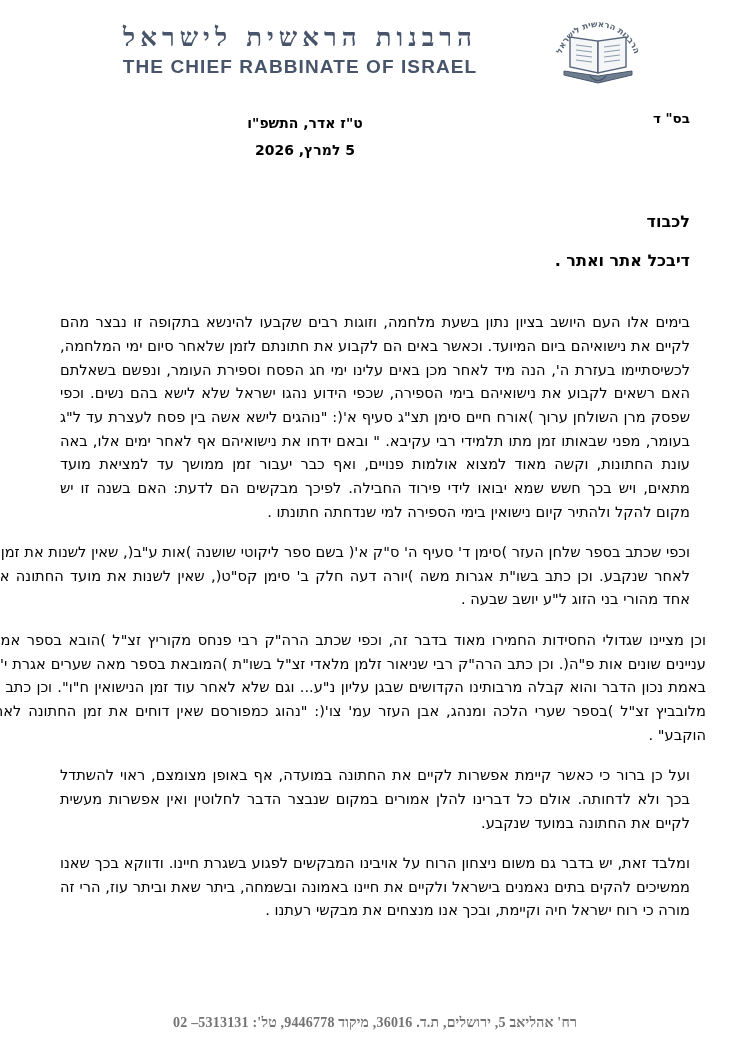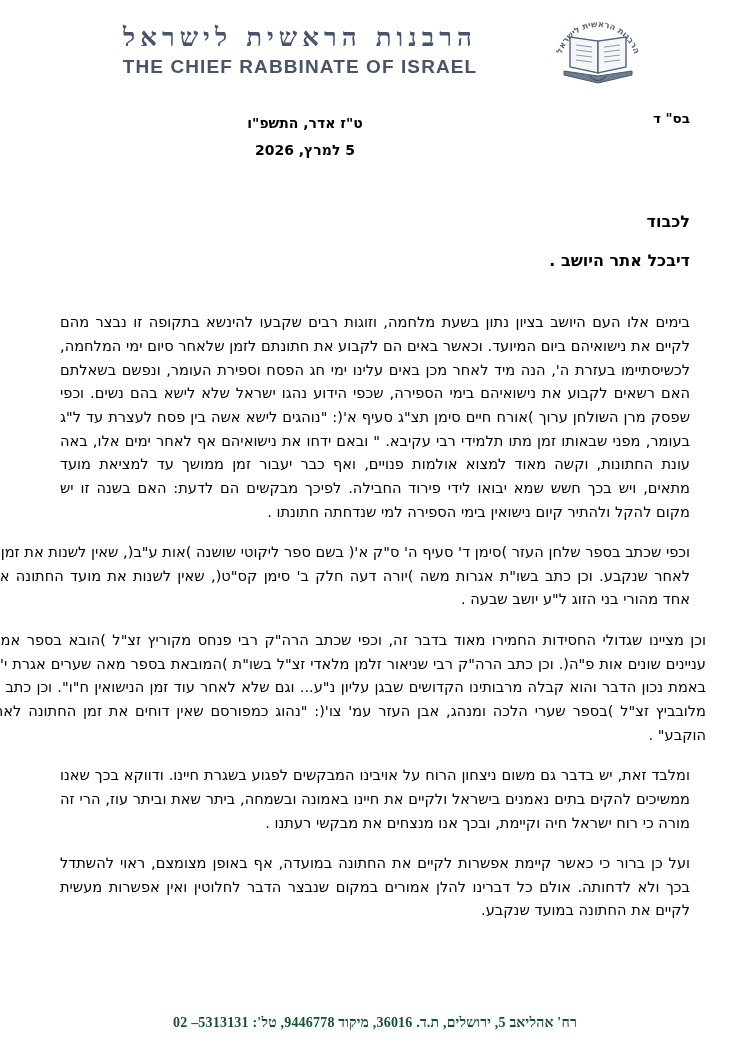--- a/index.html
+++ b/index.html
@@ -128,21 +128,21 @@
   }
 
   
   .footer {
     position: absolute;
     left: 0;
     right: 0;
     bottom: 30px;
     text-align: center;
     font-family: "Liberation Serif", "DejaVu Serif", serif;
-    color: #14532d;
+    color: #737373;
   }
   .footer-heb {
     direction: rtl;
     font-size: 14px;
     font-weight: bold;
     letter-spacing: .2px;
   }
   .footer-eng {
     direction: ltr;
     font-size: 15px;
@@ -190,28 +190,28 @@
   <div class="meta-row">
     <div class="bsd">בס" ד</div>
     <div class="datewrap">
       <div>ט"ז אדר, התשפ"ו</div>
       <div class="date-greg">5 למרץ, 2026</div>
     </div>
   </div>
 
   <div class="addressee">
     <div>לכבוד</div>
-    <div>דיבכל אתר היושב .</div>
+    <div>דיבכל אתר ואתר .</div>
   </div>
 
   <div class="body">
     <p class="para">בימים אלו העם היושב בציון נתון בשעת מלחמה, וזוגות רבים שקבעו להינשא בתקופה זו נבצר מהם לקיים את נישואיהם ביום המיועד. וכאשר באים הם לקבוע את חתונתם לזמן שלאחר סיום ימי המלחמה, לכשיסתיימו בעזרת ה', הנה מיד לאחר מכן באים עלינו ימי חג הפסח וספירת העומר, ונפשם בשאלתם האם רשאים לקבוע את נישואיהם בימי הספירה, שכפי הידוע נהגו ישראל שלא לישא בהם נשים. וכפי שפסק מרן השולחן ערוך )אורח חיים סימן תצ"ג סעיף א'(: "נוהגים לישא אשה בין פסח לעצרת עד ל"ג בעומר, מפני שבאותו זמן מתו תלמידי רבי עקיבא. " ובאם ידחו את נישואיהם אף לאחר ימים אלו, באה עונת החתונות, וקשה מאוד למצוא אולמות פנויים, ואף כבר יעבור זמן ממושך עד למציאת מועד מתאים, ויש בכך חשש שמא יבואו לידי פירוד החבילה. לפיכך מבקשים הם לדעת: האם בשנה זו יש מקום להקל ולהתיר קיום נישואין בימי הספירה למי שנדחתה חתונתו .</p>
     <p class="para bleed">וכפי שכתב בספר שלחן העזר )סימן ד' סעיף ה' ס"ק א'( בשם ספר ליקוטי שושנה )אות ע"ב(, שאין לשנות את זמן החתונה לאחר שנקבע. וכן כתב בשו"ת אגרות משה )יורה דעה חלק ב' סימן קס"ט(, שאין לשנות את מועד החתונה אף כאשר אחד מהורי בני הזוג ל"ע יושב שבעה .</p>
     <p class="para bleed-both">וכן מציינו שגדולי החסידות החמירו מאוד בדבר זה, וכפי שכתב הרה"ק רבי פנחס מקוריץ זצ"ל )הובא בספר אמרי פנחס, עניינים שונים אות פ"ה(. וכן כתב הרה"ק רבי שניאור זלמן מלאדי זצ"ל בשו"ת )המובאת בספר מאה שערים אגרת י"ג(: "הנה באמת נכון הדבר והוא קבלה מרבותינו הקדושים שבגן עליון נ"ע... וגם שלא לאחר עוד זמן הנישואין ח"ו". וכן כתב האדמו"ר מלובביץ זצ"ל )בספר שערי הלכה ומנהג, אבן העזר עמ' צו'(: "נהוג כמפורסם שאין דוחים את זמן החתונה לאחר שכבר הוקבע" .</p>
+    <p class="para">ועל כן ברור כי כאשר קיימת אפשרות לקיים את החתונה במועדה, אף באופן מצומצם, ראוי להשתדל בכך ולא לדחותה. אולם כל דברינו להלן אמורים במקום שנבצר הדבר לחלוטין ואין אפשרות מעשית לקיים את החתונה במועד שנקבע.</p>
     <p class="para">ומלבד זאת, יש בדבר גם משום ניצחון הרוח על אויבינו המבקשים לפגוע בשגרת חיינו. ודווקא בכך שאנו ממשיכים להקים בתים נאמנים בישראל ולקיים את חיינו באמונה ובשמחה, ביתר שאת וביתר עוז, הרי זה מורה כי רוח ישראל חיה וקיימת, ובכך אנו מנצחים את מבקשי רעתנו .</p>
-    <p class="para">ועל כן ברור כי כאשר קיימת אפשרות לקיים את החתונה במועדה, אף באופן מצומצם, ראוי להשתדל בכך ולא לדחותה. אולם כל דברינו להלן אמורים במקום שנבצר הדבר לחלוטין ואין אפשרות מעשית לקיים את החתונה במועד שנקבע.</p>
   </div>
 
   <div class="footer">
     <div class="footer-heb">רח' אהליאב 5, ירושלים, ת.ד. 36016, מיקוד 9446778, טל': 5313131– 02</div>
   </div>
 
 </div>
 
 </body></html>

